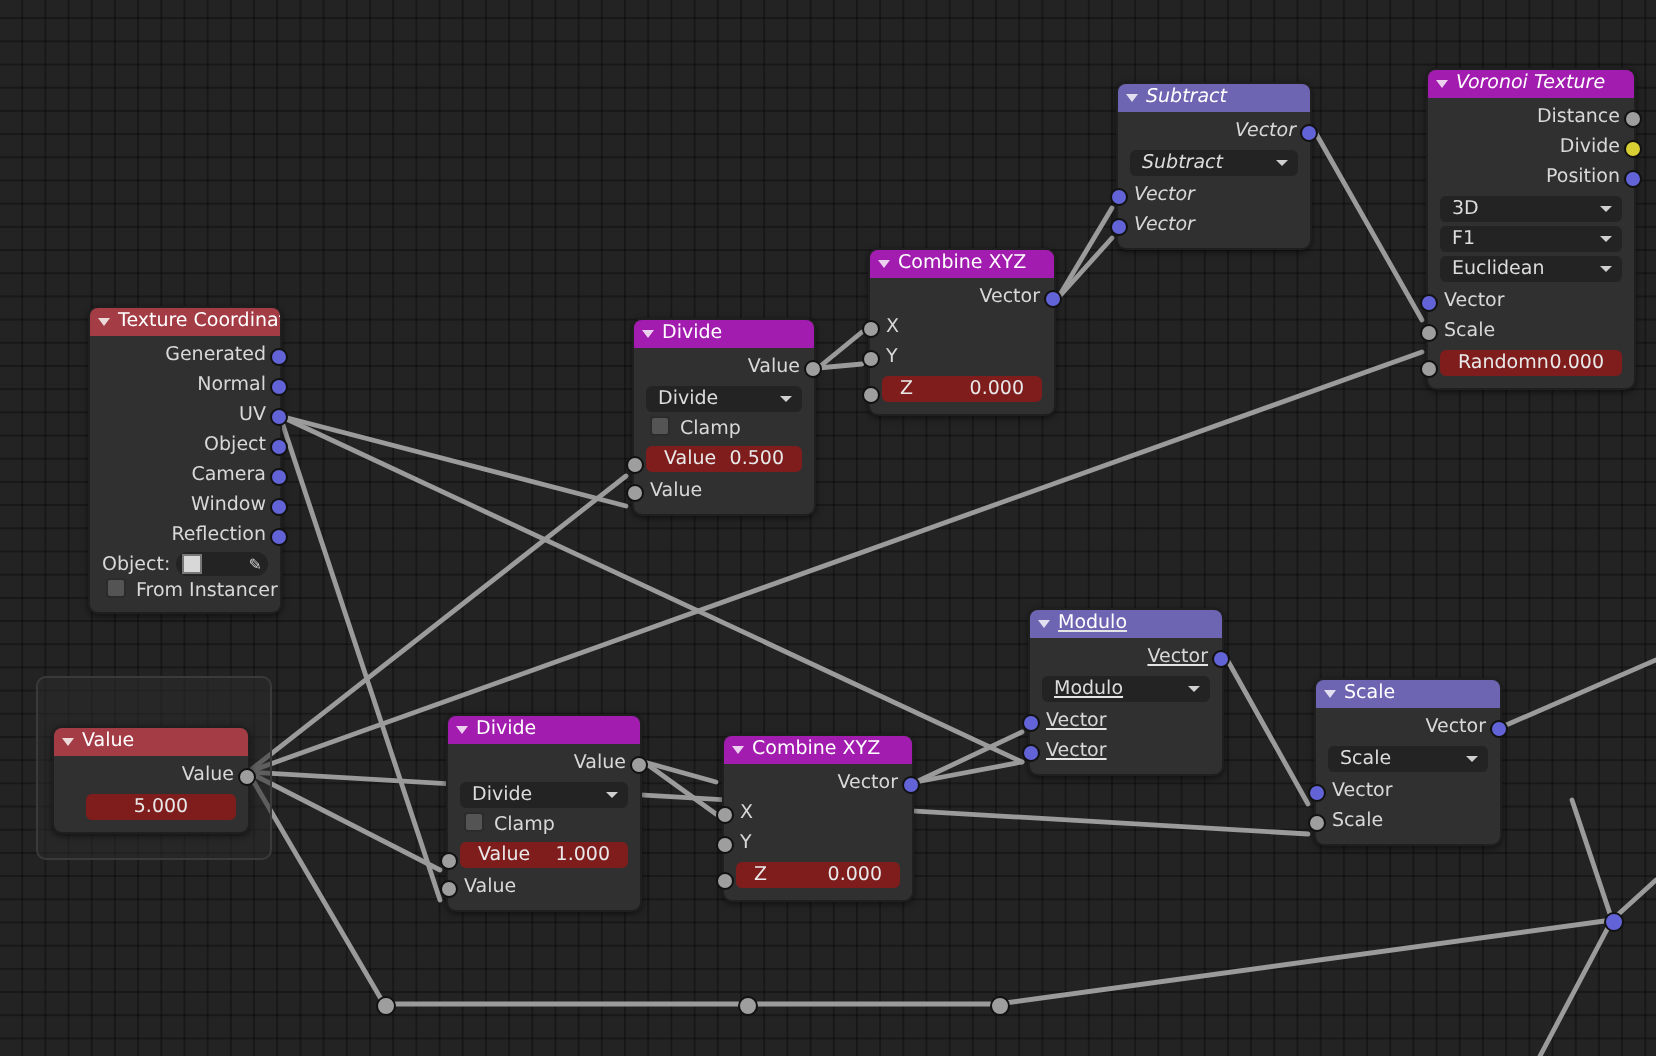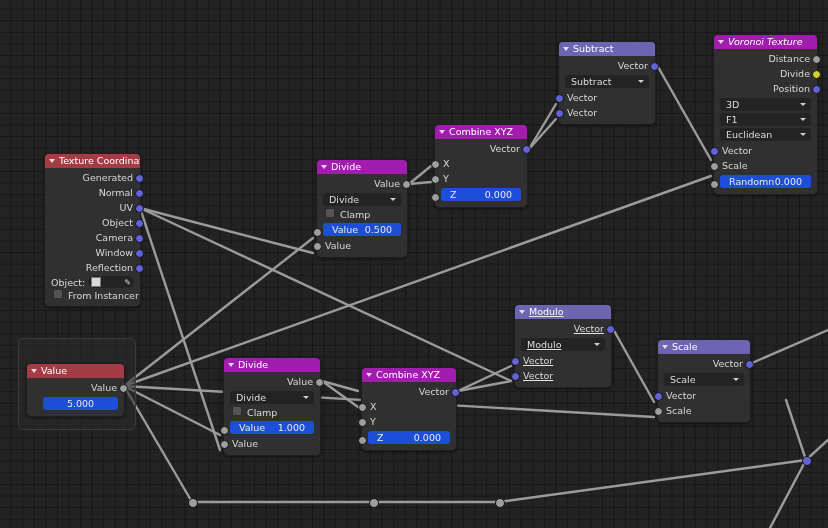--- a/index.html
+++ b/index.html
@@ -84,21 +84,21 @@
     padding-left:6px;padding-right:12px;position:relative;
     white-space:nowrap;overflow:hidden;
   }
   .dropdown:after{
     content:"";position:absolute;right:5px;top:5px;
     width:0;height:0;border-left:3px solid transparent;border-right:3px solid transparent;
     border-top:3px solid #cfcfcf;
   }
   .valfield{
     margin:2px 6px;height:13px;line-height:13px;
-    background:#1d4ed8;border-radius:3px;
+    background:#7f1d1d;border-radius:3px;
     font-size:9.5px;color:#e9e9e9;
     display:flex;justify-content:space-between;
     padding:0 9px;position:relative;
   }
   .valfield.centered{justify-content:center;margin-left:16px;}
   .checkrow{
     height:13px;line-height:13px;font-size:9.5px;color:#d8d8d8;
     padding-left:8px;display:flex;gap:5px;
   }
   .chkbox{width:8px;height:8px;background:#545454;border-radius:2px;border:1px solid #2b2b2b;flex:none;}
@@ -273,21 +273,21 @@
       <div style="position:relative;">
         <span class="sock left s-grey" style="top:5px;"></span>
         <div class="valfield">
           <span>Z</span>
           <span>0.000</span>
         </div>
       </div>
     </div>
   </div>
 
-  <div class="node" style="left:558px;top:41px;width:96px;">
+  <div class="node" style="left:558px;top:41px;width:96px;font-style:italic;">
     <div class="hdr hdr-purple">
       <span class="tri"></span>
       <span>Subtract</span>
     </div>
     <div class="body">
       <div class="row out">
         <span class="sock right s-purple"></span>
         <span>Vector</span>
       </div>
       <div class="dropdown">Subtract</div>

